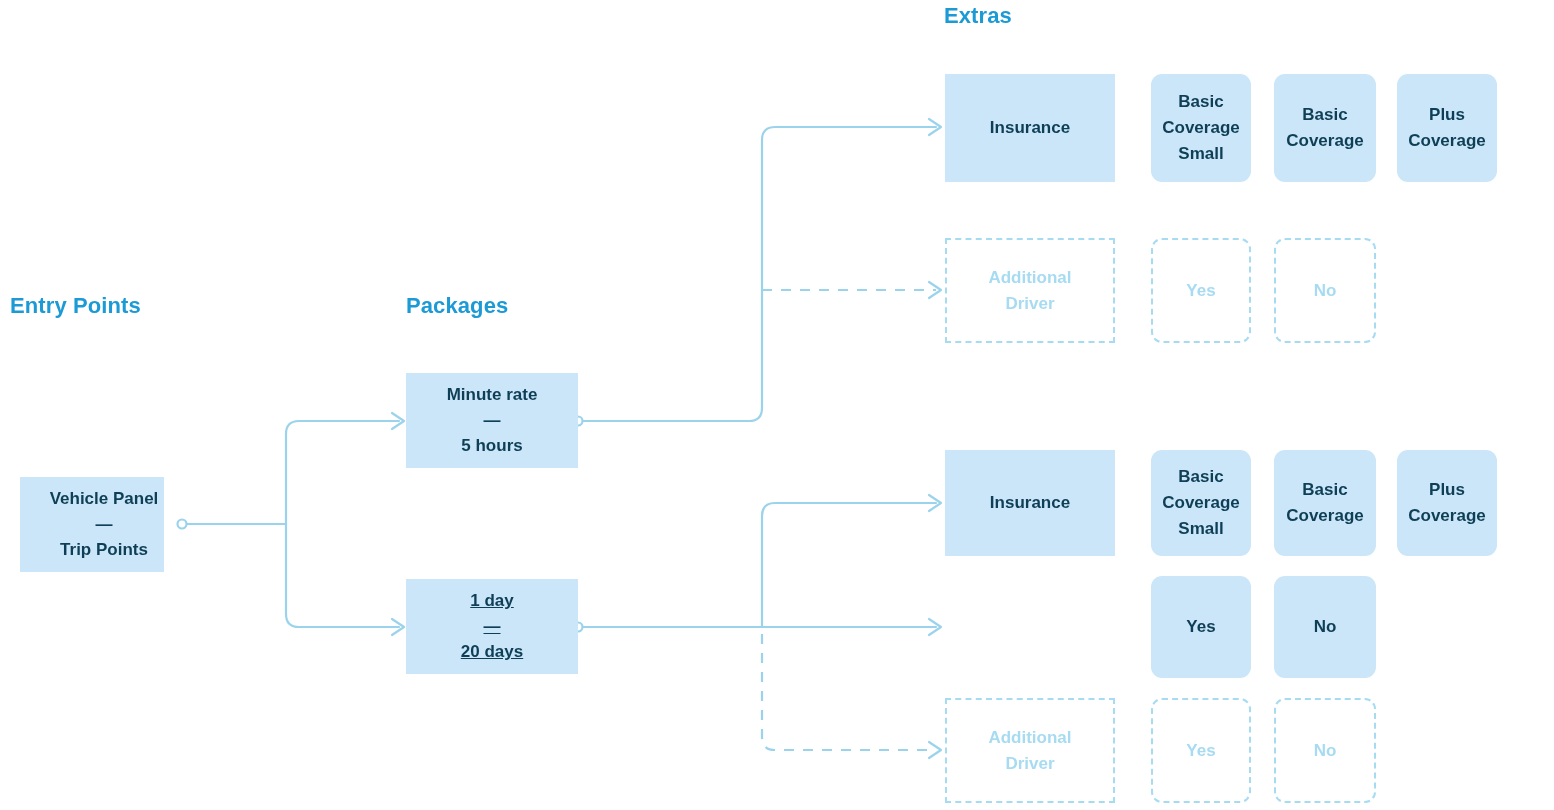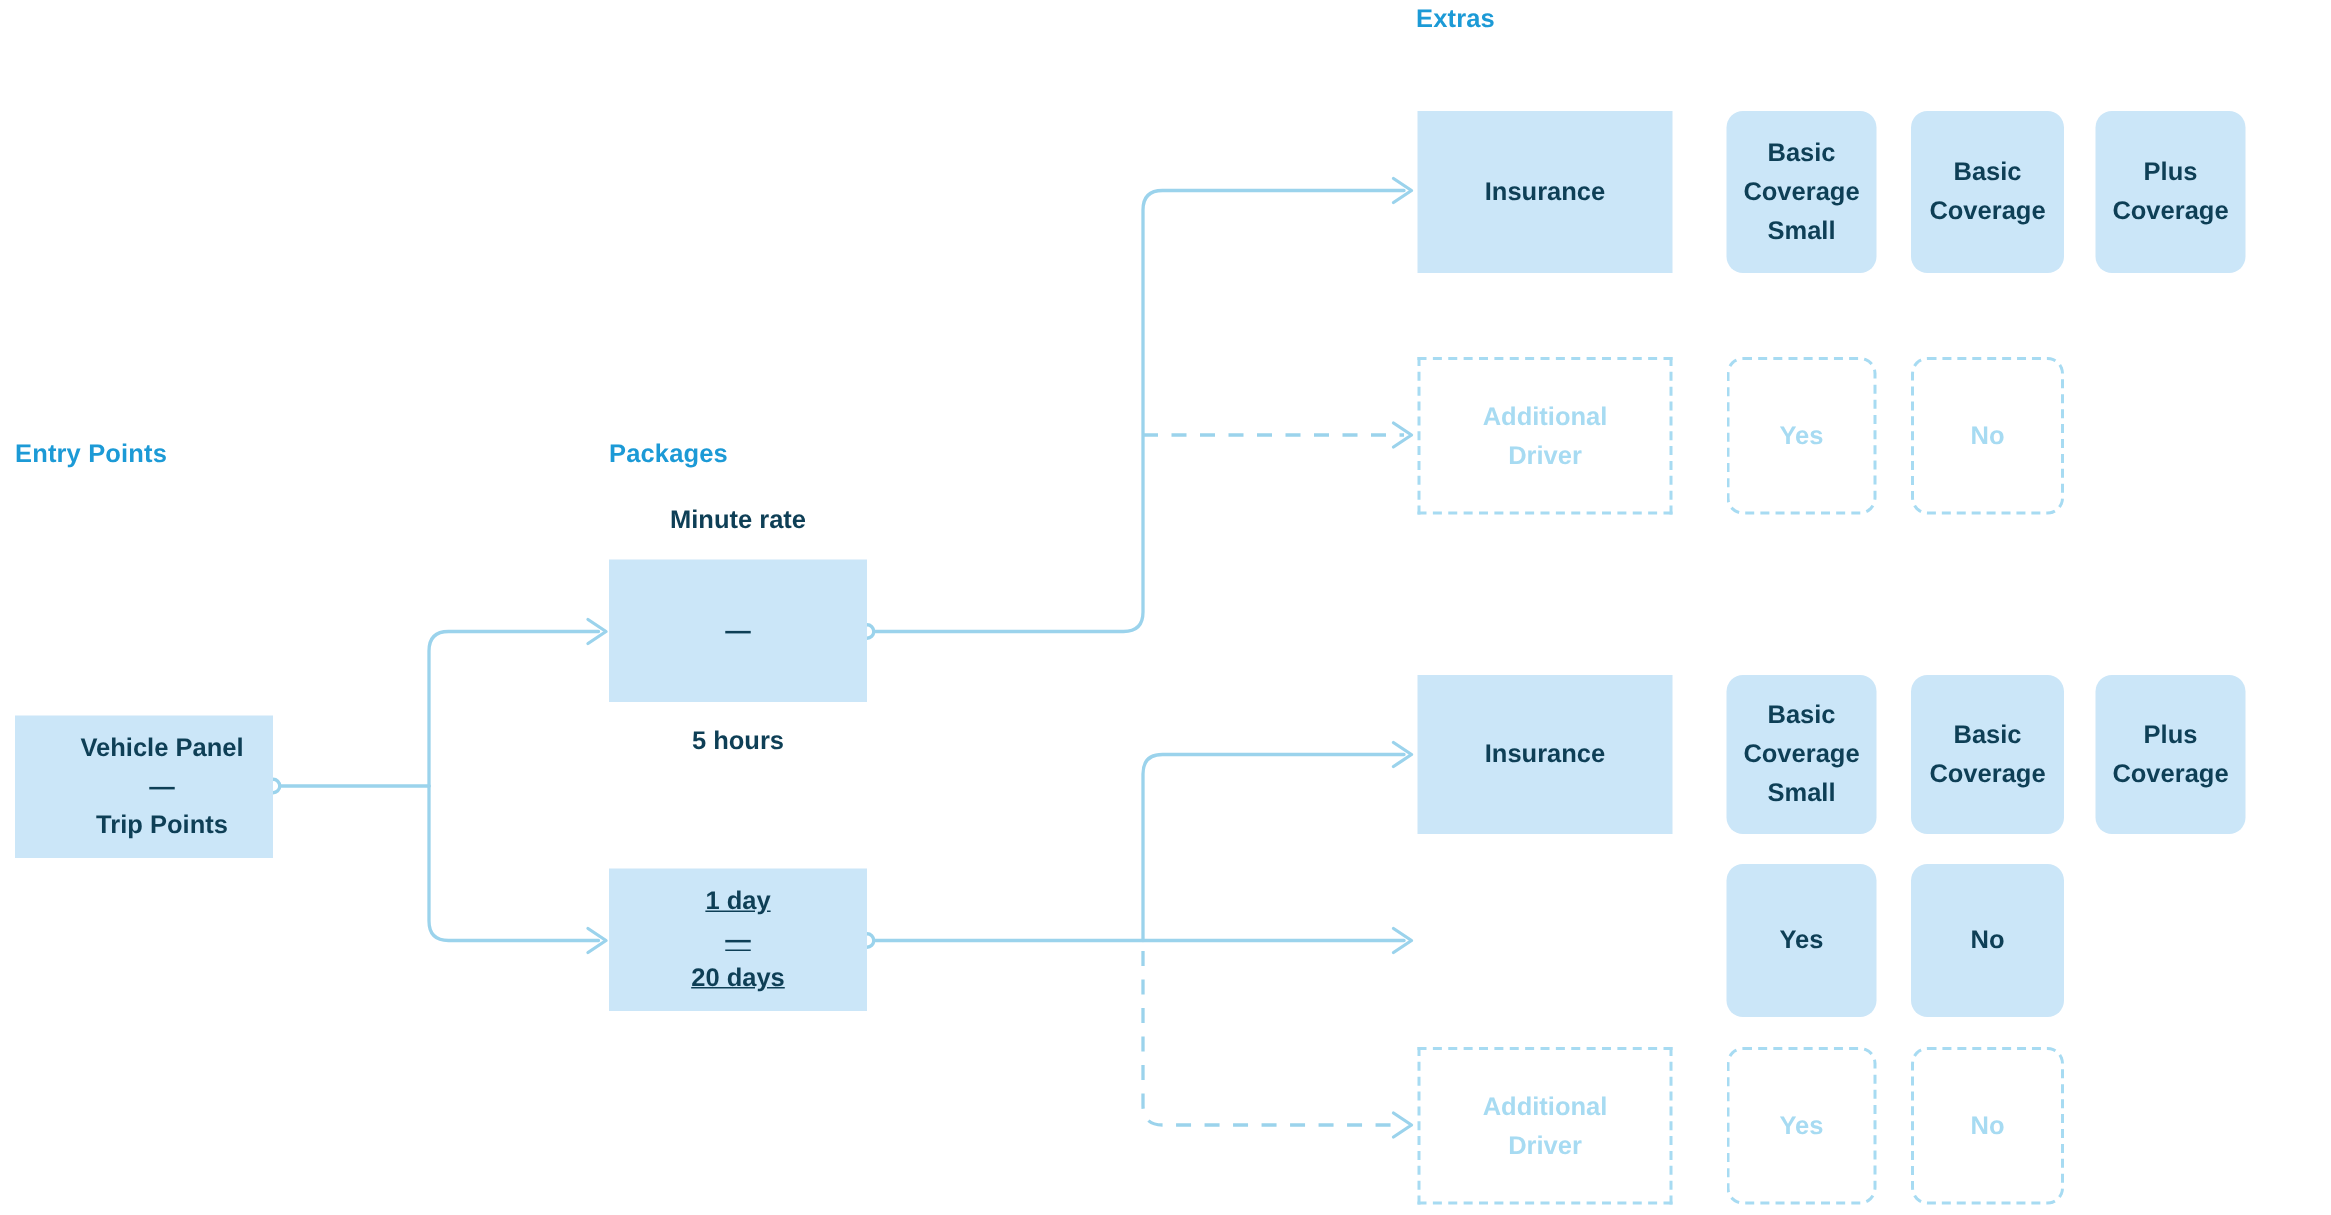--- a/index.html
+++ b/index.html
@@ -14,21 +14,21 @@
   #canvas {
     position: relative;
     width: 1554px;
     height: 810px;
     background: #ffffff;
     overflow: hidden;
   }
   
   .col-header {
     position: absolute;
-    font-size: 17px;
+    font-size: 22px;
     font-weight: bold;
     letter-spacing: 0.1px;
     color: #1c9ad6;
     white-space: nowrap;
   }
   
   #wires {
     position: absolute;
     left: 0;
     top: 0;
@@ -128,27 +128,27 @@
     <path class="arrowhead" d="M 929 495 L 941 503 L 929 511"></path>
 
     <path class="wire-dashed" d="M 762 634 L 762 737 Q 762 750 775 750 L 936 750"></path>
     <path class="arrowhead" d="M 929 742 L 941 750 L 929 758"></path>
   </svg>
 
   <div class="col-header" style="left:10px; top:293px;">Entry Points</div>
   <div class="col-header" style="left:406px; top:293px;">Packages</div>
   <div class="col-header" style="left:944px; top:3px;">Extras</div>
 
-  <div class="node" style="left:10px; top:477px; width:172px; height:95px;padding-left:32px;">
+  <div class="node" style="left:20px; top:477px; width:144px; height:95px;padding-left:32px;">
     <span class="line">Vehicle Panel</span>
     <span class="dash-sep">—</span>
     <span class="line">Trip Points</span>
   </div>
 
-  <div class="node" style="left:406px; top:373px; width:172px; height:95px;gap:48px;">
+  <div class="node" style="left:406px; top:373px; width:172px; height:95px;">
     <span class="line">Minute rate</span>
     <span class="dash-sep">—</span>
     <span class="line">5 hours</span>
   </div>
 
   <div class="node" style="left:406px; top:579px; width:172px; height:95px;text-decoration:underline;">
     <span class="line">1 day</span>
     <span class="dash-sep">—</span>
     <span class="line">20 days</span>
   </div>

